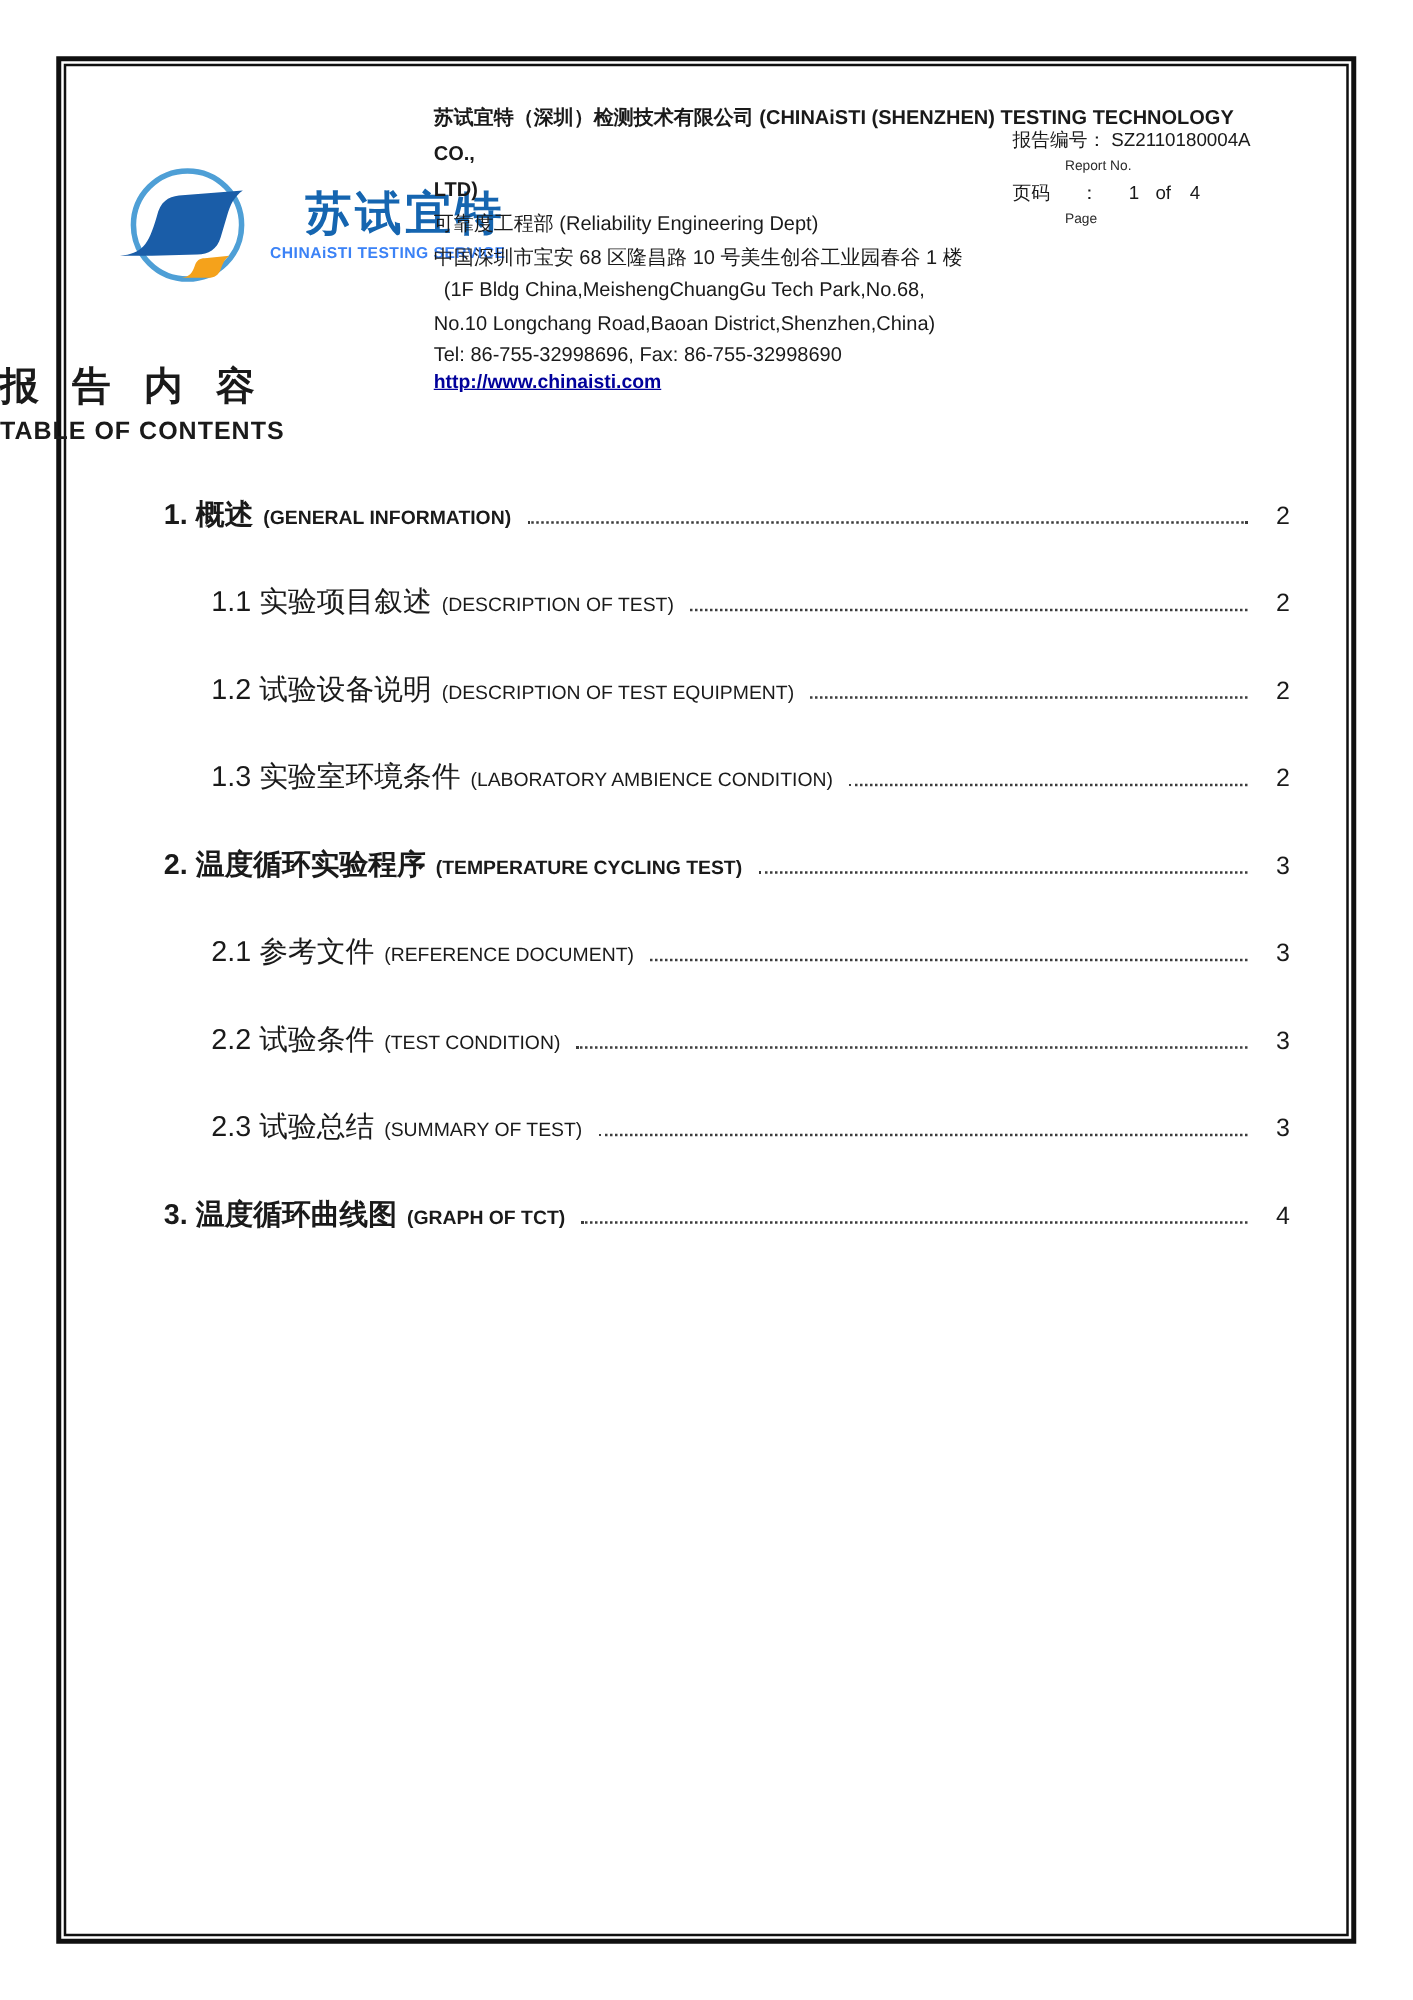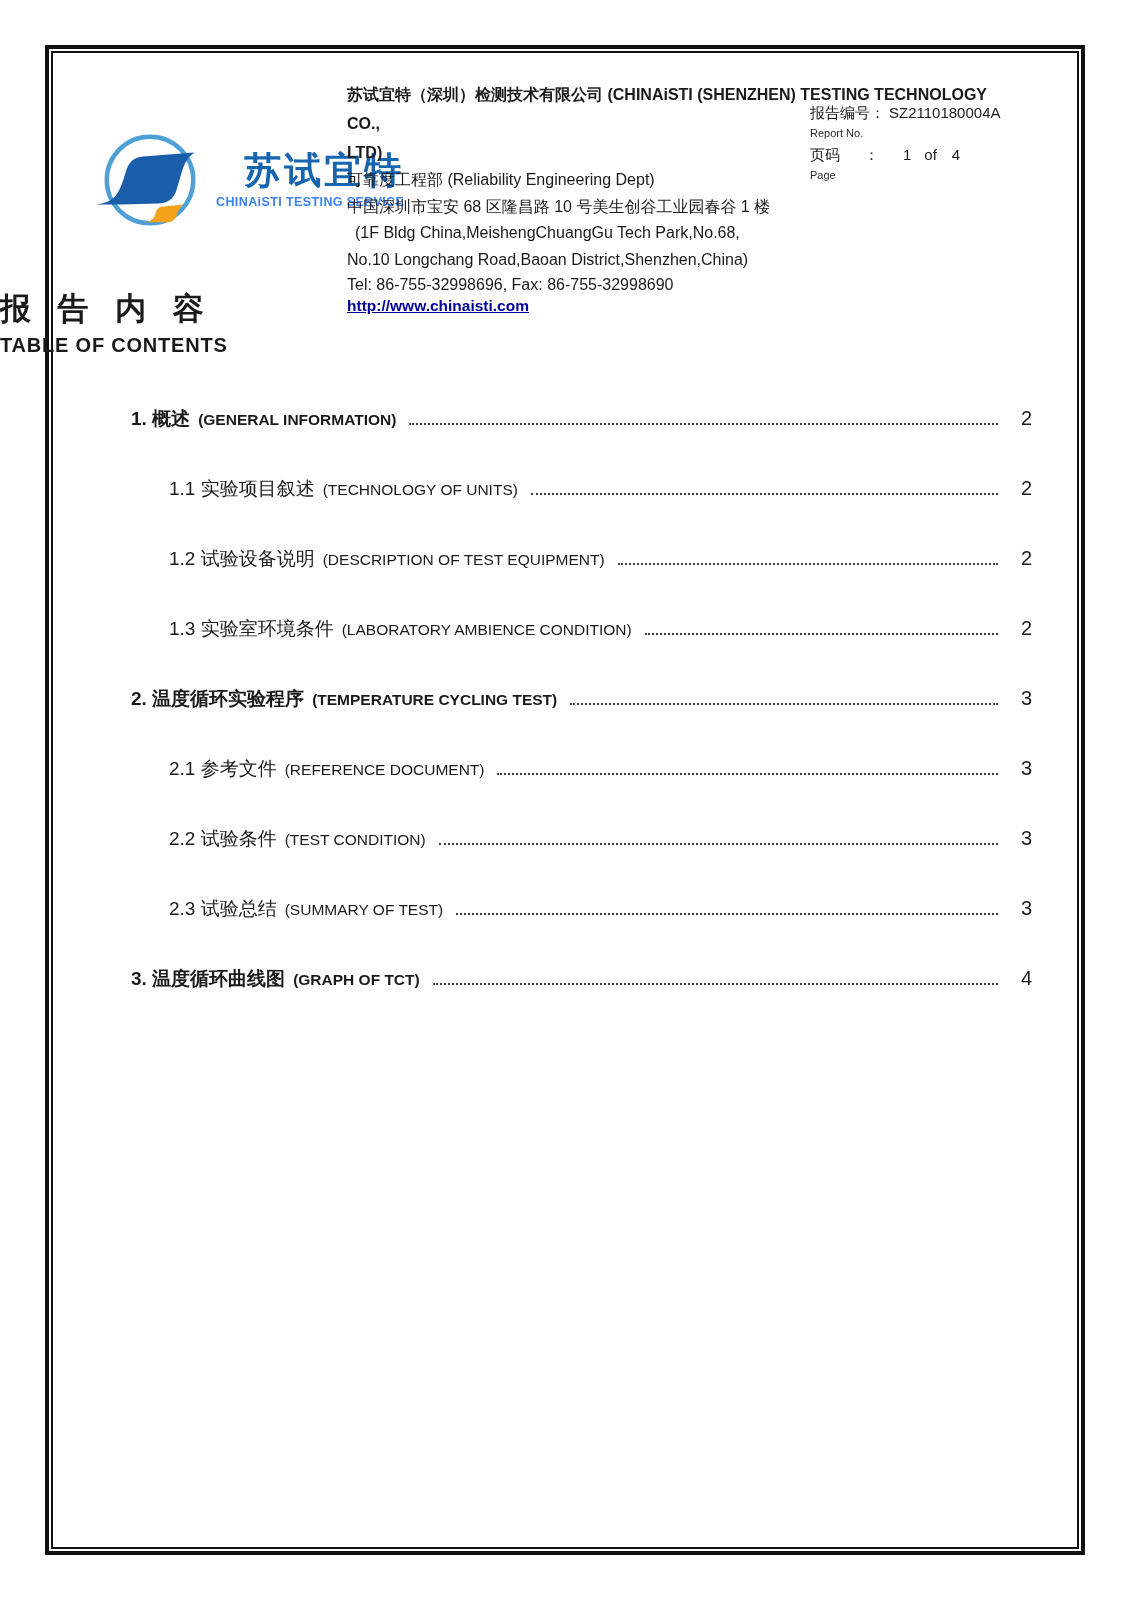--- a/index.html
+++ b/index.html
@@ -70,21 +70,21 @@
   }
 
   
   .report-block {
     position: absolute;
     left: 810px; top: 104px;
     font-size: 15px;
     line-height: 18px;
   }
   .rpt-row { display: flex; align-items: baseline; }
-  .rpt-small { font-size: 11px; color: #2b2b2b; margin-top: 2px; margin-bottom: 4px; }
+  .rpt-small { font-size: 11px; color: #2b2b2b; margin-top: 2px; margin-bottom: 4px; margin-left: 42px; }
   .rpt-val { margin-left: 4px; }
   .pg-colon { margin-left: 24px; }
   .pg-cur { margin-left: 24px; }
   .pg-of { margin-left: 13px; }
   .pg-tot { margin-left: 15px; }
 
   
   .title-cn {
     position: absolute;
     left: 0; top: 288px; width: 100%;
@@ -109,21 +109,21 @@
     width: 901px;
   }
   .toc-row {
     display: flex;
     align-items: baseline;
     height: 70px;
     padding-top: 14px;
     box-sizing: border-box;
   }
   .toc-row.lvl2 { padding-left: 38px; }
-  .toc-label-cn { font-size: 19px; white-space: nowrap; margin-top: 10px; }
+  .toc-label-cn { font-size: 23px; white-space: nowrap; }
   .lvl1 .toc-label-cn { font-weight: bold; }
   .toc-label-en { font-size: 15.5px; margin-left: 8px; white-space: nowrap; }
   .lvl1 .toc-label-en { font-weight: bold; }
   .leader {
     flex: 1;
     height: 5px;
     border-bottom: 2.5px dotted #3c3c3c;
     margin: 0 8px 0 13px;
     min-width: 30px;
   }
@@ -188,21 +188,21 @@
 
     <div class="toc-row lvl1">
       <span class="toc-label-cn">1. 概述</span>
       <span class="toc-label-en">(GENERAL INFORMATION)</span>
       <span class="leader"></span>
       <span class="toc-page">2</span>
     </div>
 
     <div class="toc-row lvl2">
       <span class="toc-label-cn">1.1 实验项目叙述</span>
-      <span class="toc-label-en">(TECHNOLOGY OF UNITS)</span>
+      <span class="toc-label-en">(DESCRIPTION OF TEST)</span>
       <span class="leader"></span>
       <span class="toc-page">2</span>
     </div>
 
     <div class="toc-row lvl2">
       <span class="toc-label-cn">1.2 试验设备说明</span>
       <span class="toc-label-en">(DESCRIPTION OF TEST EQUIPMENT)</span>
       <span class="leader"></span>
       <span class="toc-page">2</span>
     </div>

